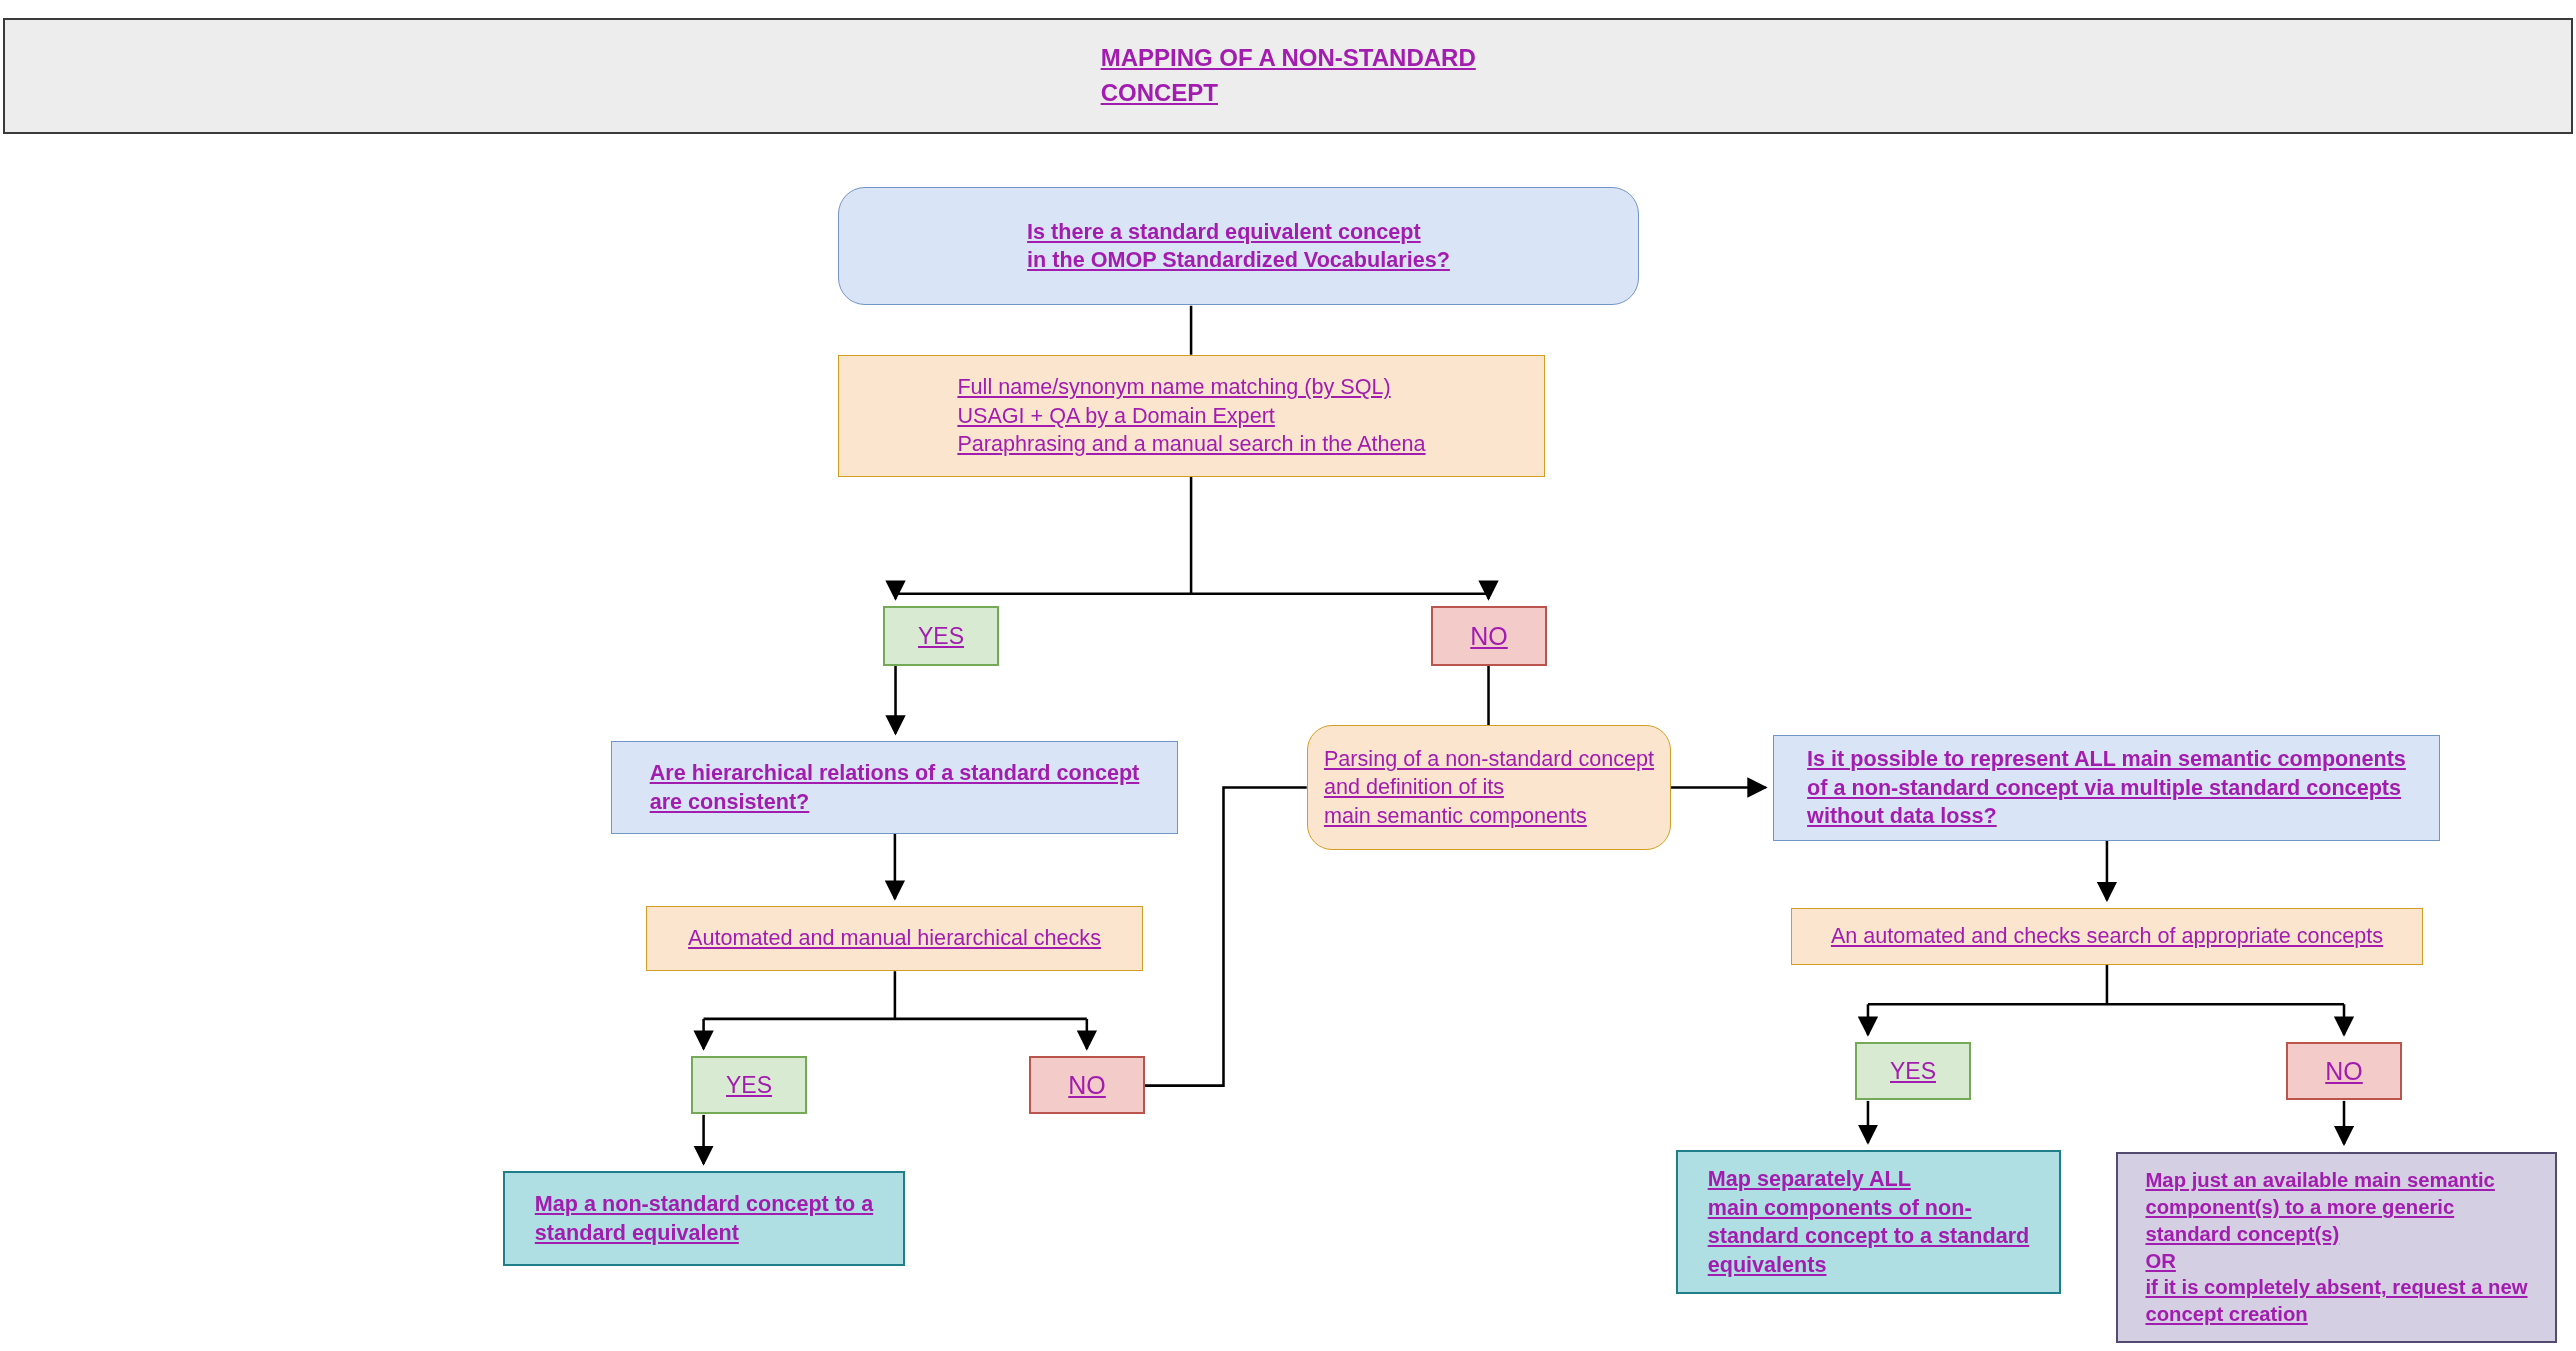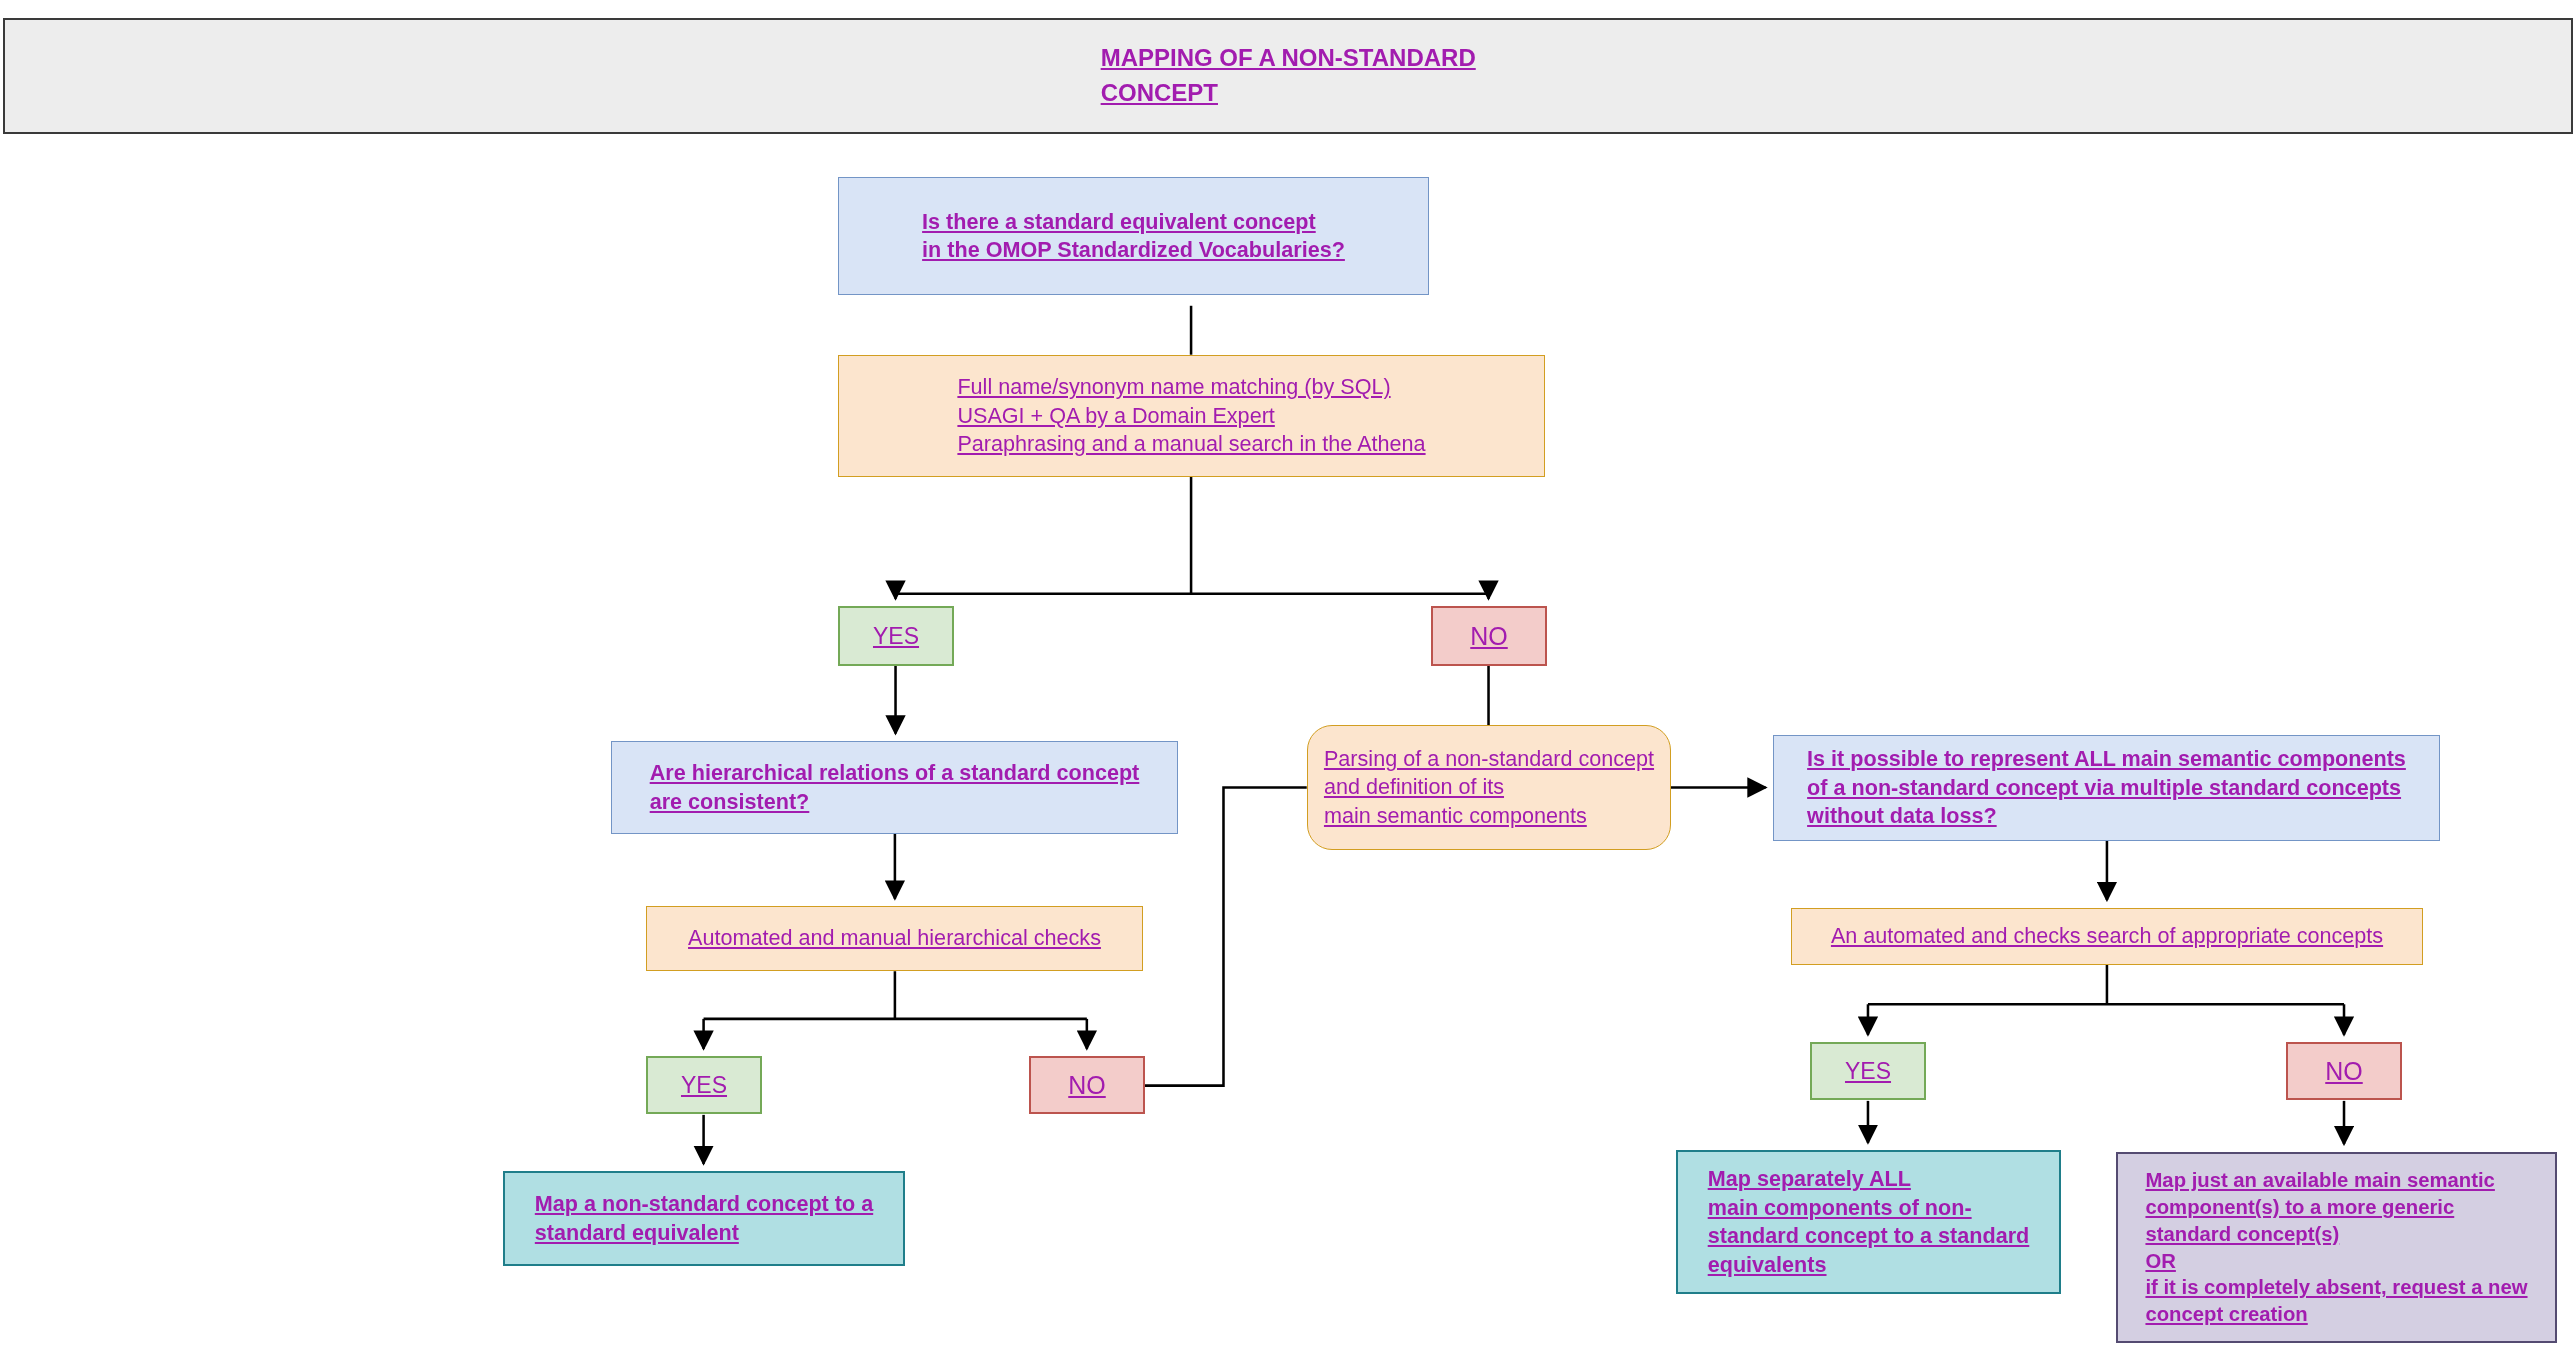--- a/index.html
+++ b/index.html
@@ -45,20 +45,21 @@
     background: #fce5ce;
     border: 1.9px solid #d29e21;
     font-weight: normal;
     font-size: 21.6px;
   }
   .green {
     background: #d9ead3;
     border: 2.5px solid #74a957;
     font-weight: normal;
     font-size: 23px;
+    margin-left: 45px;
   }
   .red {
     background: #f3ccca;
     border: 2.5px solid #bc544e;
     font-weight: normal;
     font-size: 25px;
   }
   .teal {
     background: #b0dfe3;
     border: 2.5px solid #1f7e8a;
@@ -118,21 +119,21 @@
 
       <path d="M2939 1732 V1798" marker-end="url(#arrow)"></path>
 
       <path d="M3688 1732 V1800" marker-end="url(#arrow)"></path>
     </g>
   </svg>
 
   <div class="node header" style="left:3.2px; top:18px; width:2570px; height:116px;">MAPPING OF A NON-STANDARD
 CONCEPT</div>
 
-  <div class="node blue" style="left:838px; top:177px; width:591px; height:118px;">Is there a standard equivalent concept
+  <div class="node blue" style="left:838px; top:187px; width:801px; height:118px;border-radius:27px;">Is there a standard equivalent concept
 in the OMOP Standardized Vocabularies?</div>
 
   <div class="node orange" style="left:838px; top:355px; width:707px; height:122px;">Full name/synonym name matching (by SQL)
 USAGI + QA by a Domain Expert
 Paraphrasing and a manual search in the Athena</div>
 
   <div class="node green" style="left:838px; top:606px; width:116px; height:60px;">YES</div>
   <div class="node red" style="left:1431px; top:606px; width:116px; height:60px;">NO</div>
 
   <div class="node blue" style="left:611px; top:741px; width:567px; height:93px;">Are hierarchical relations of a standard concept

